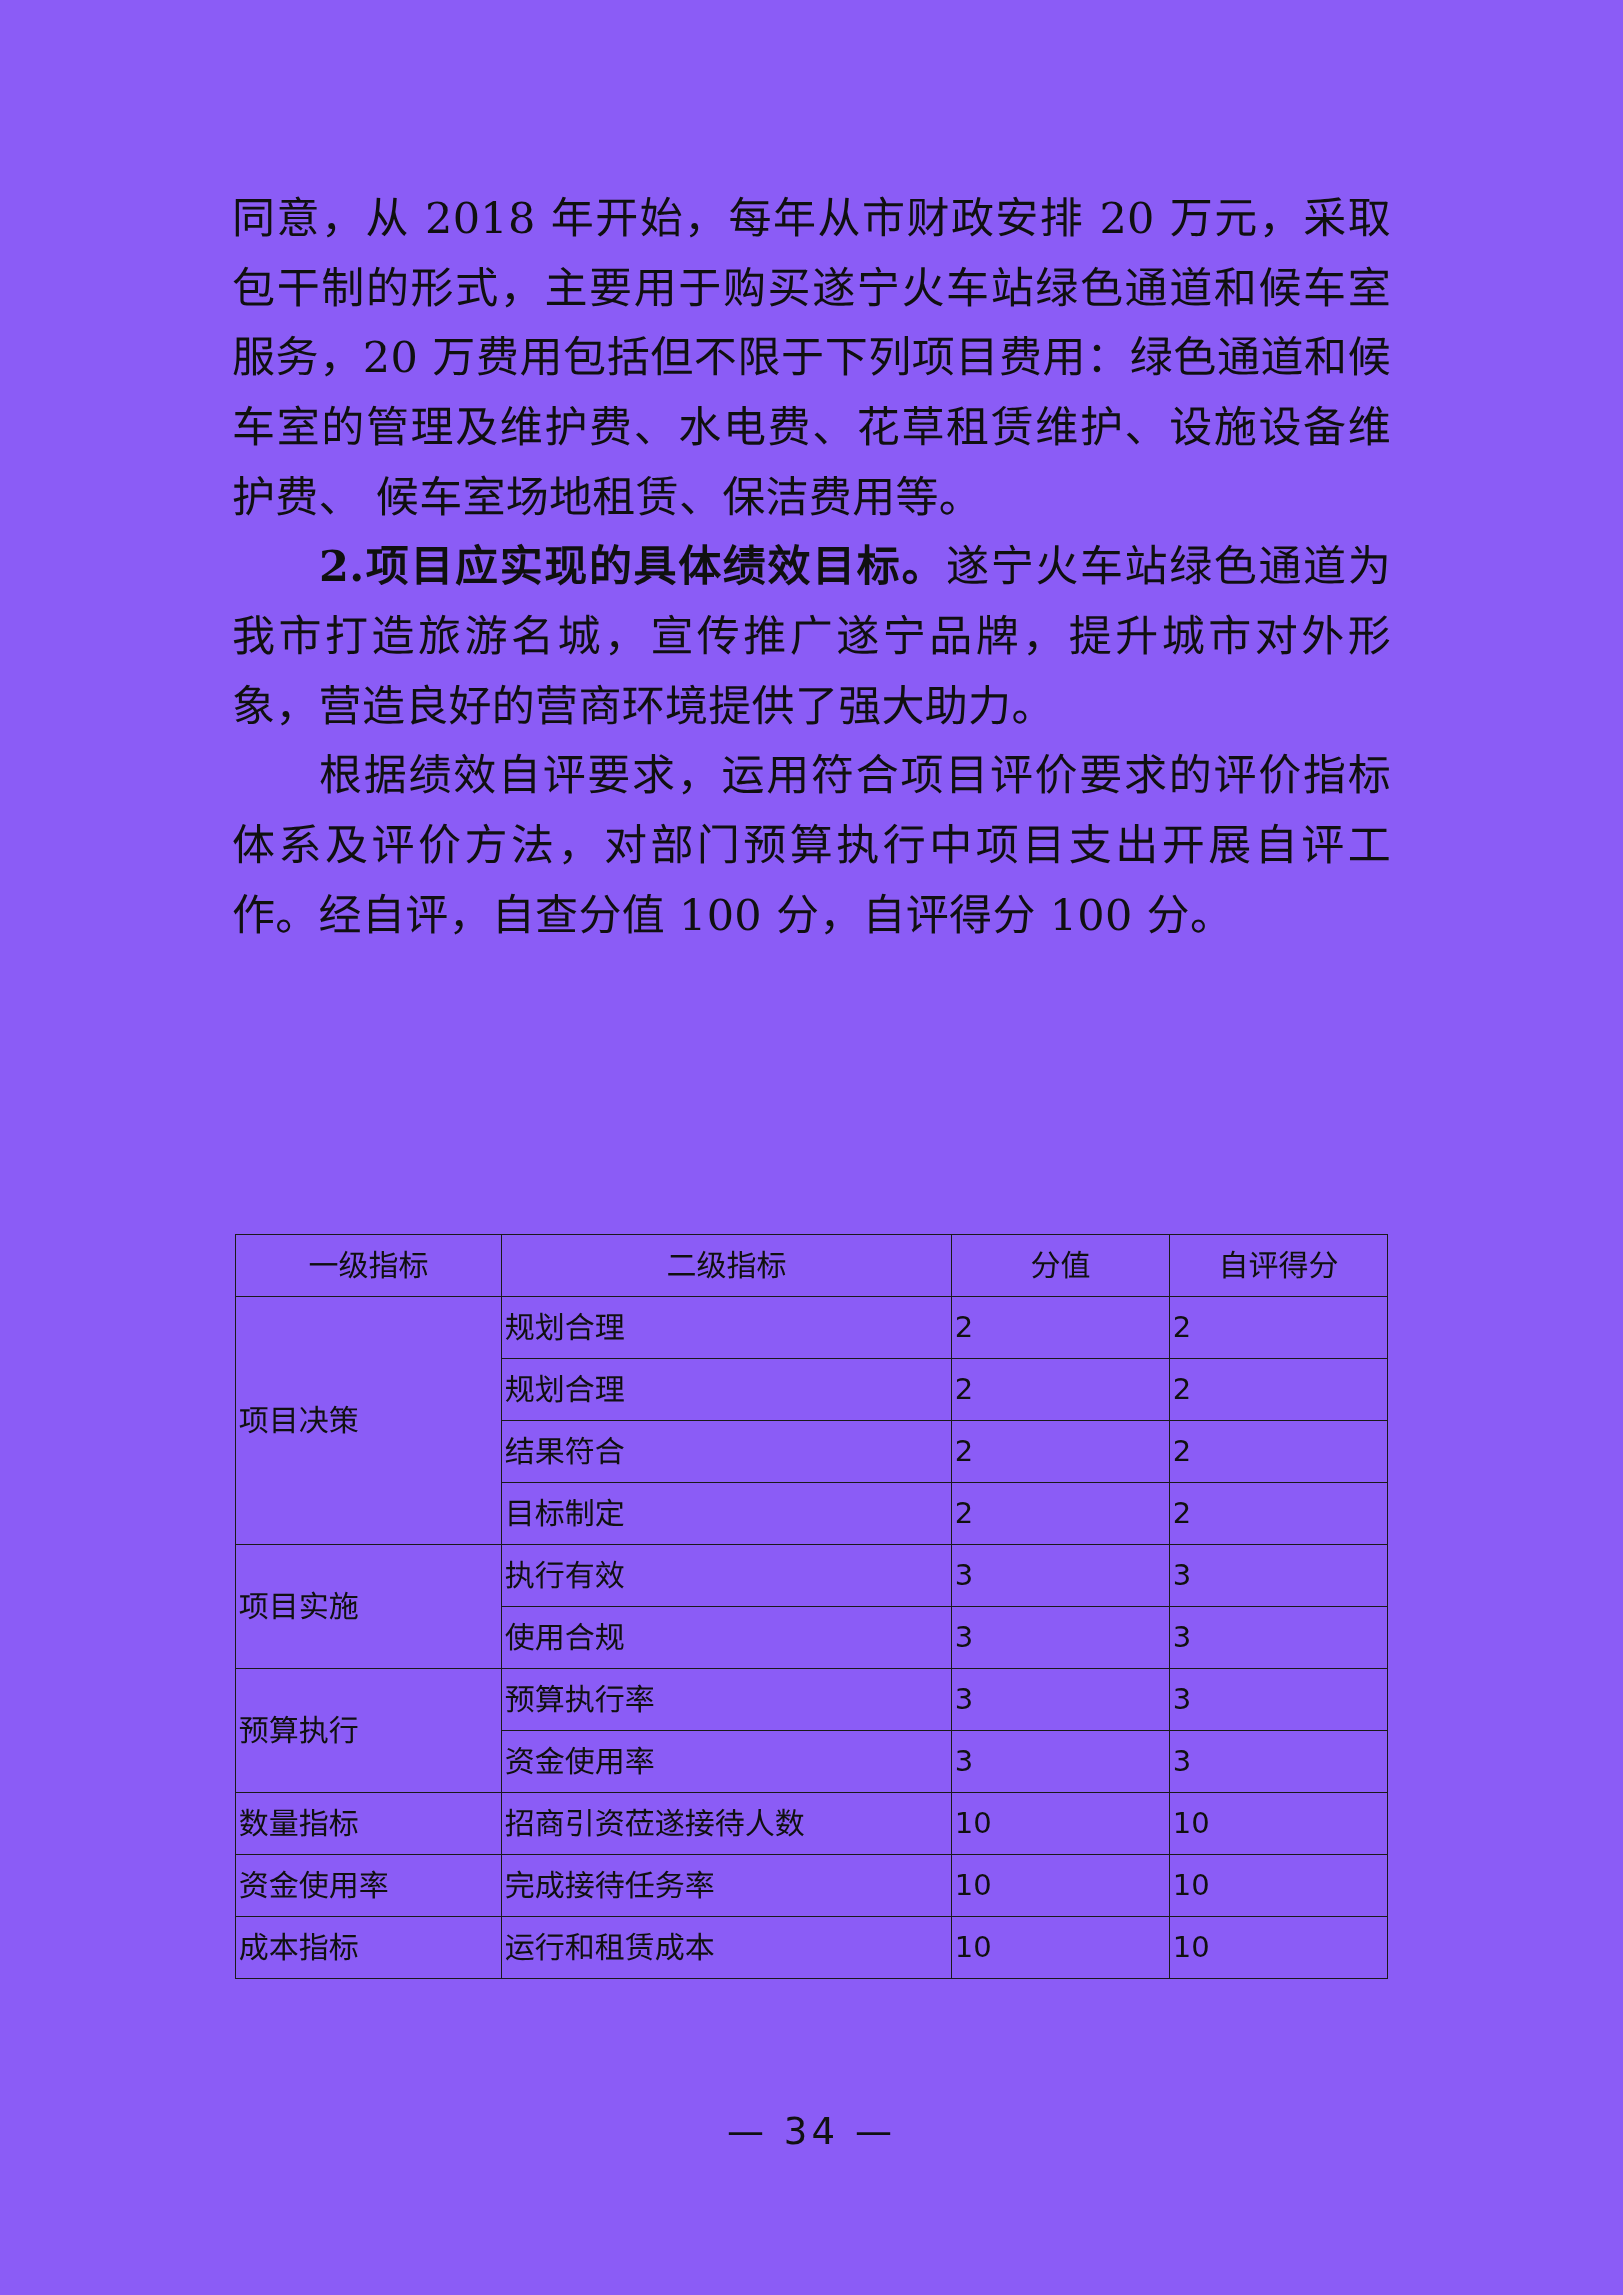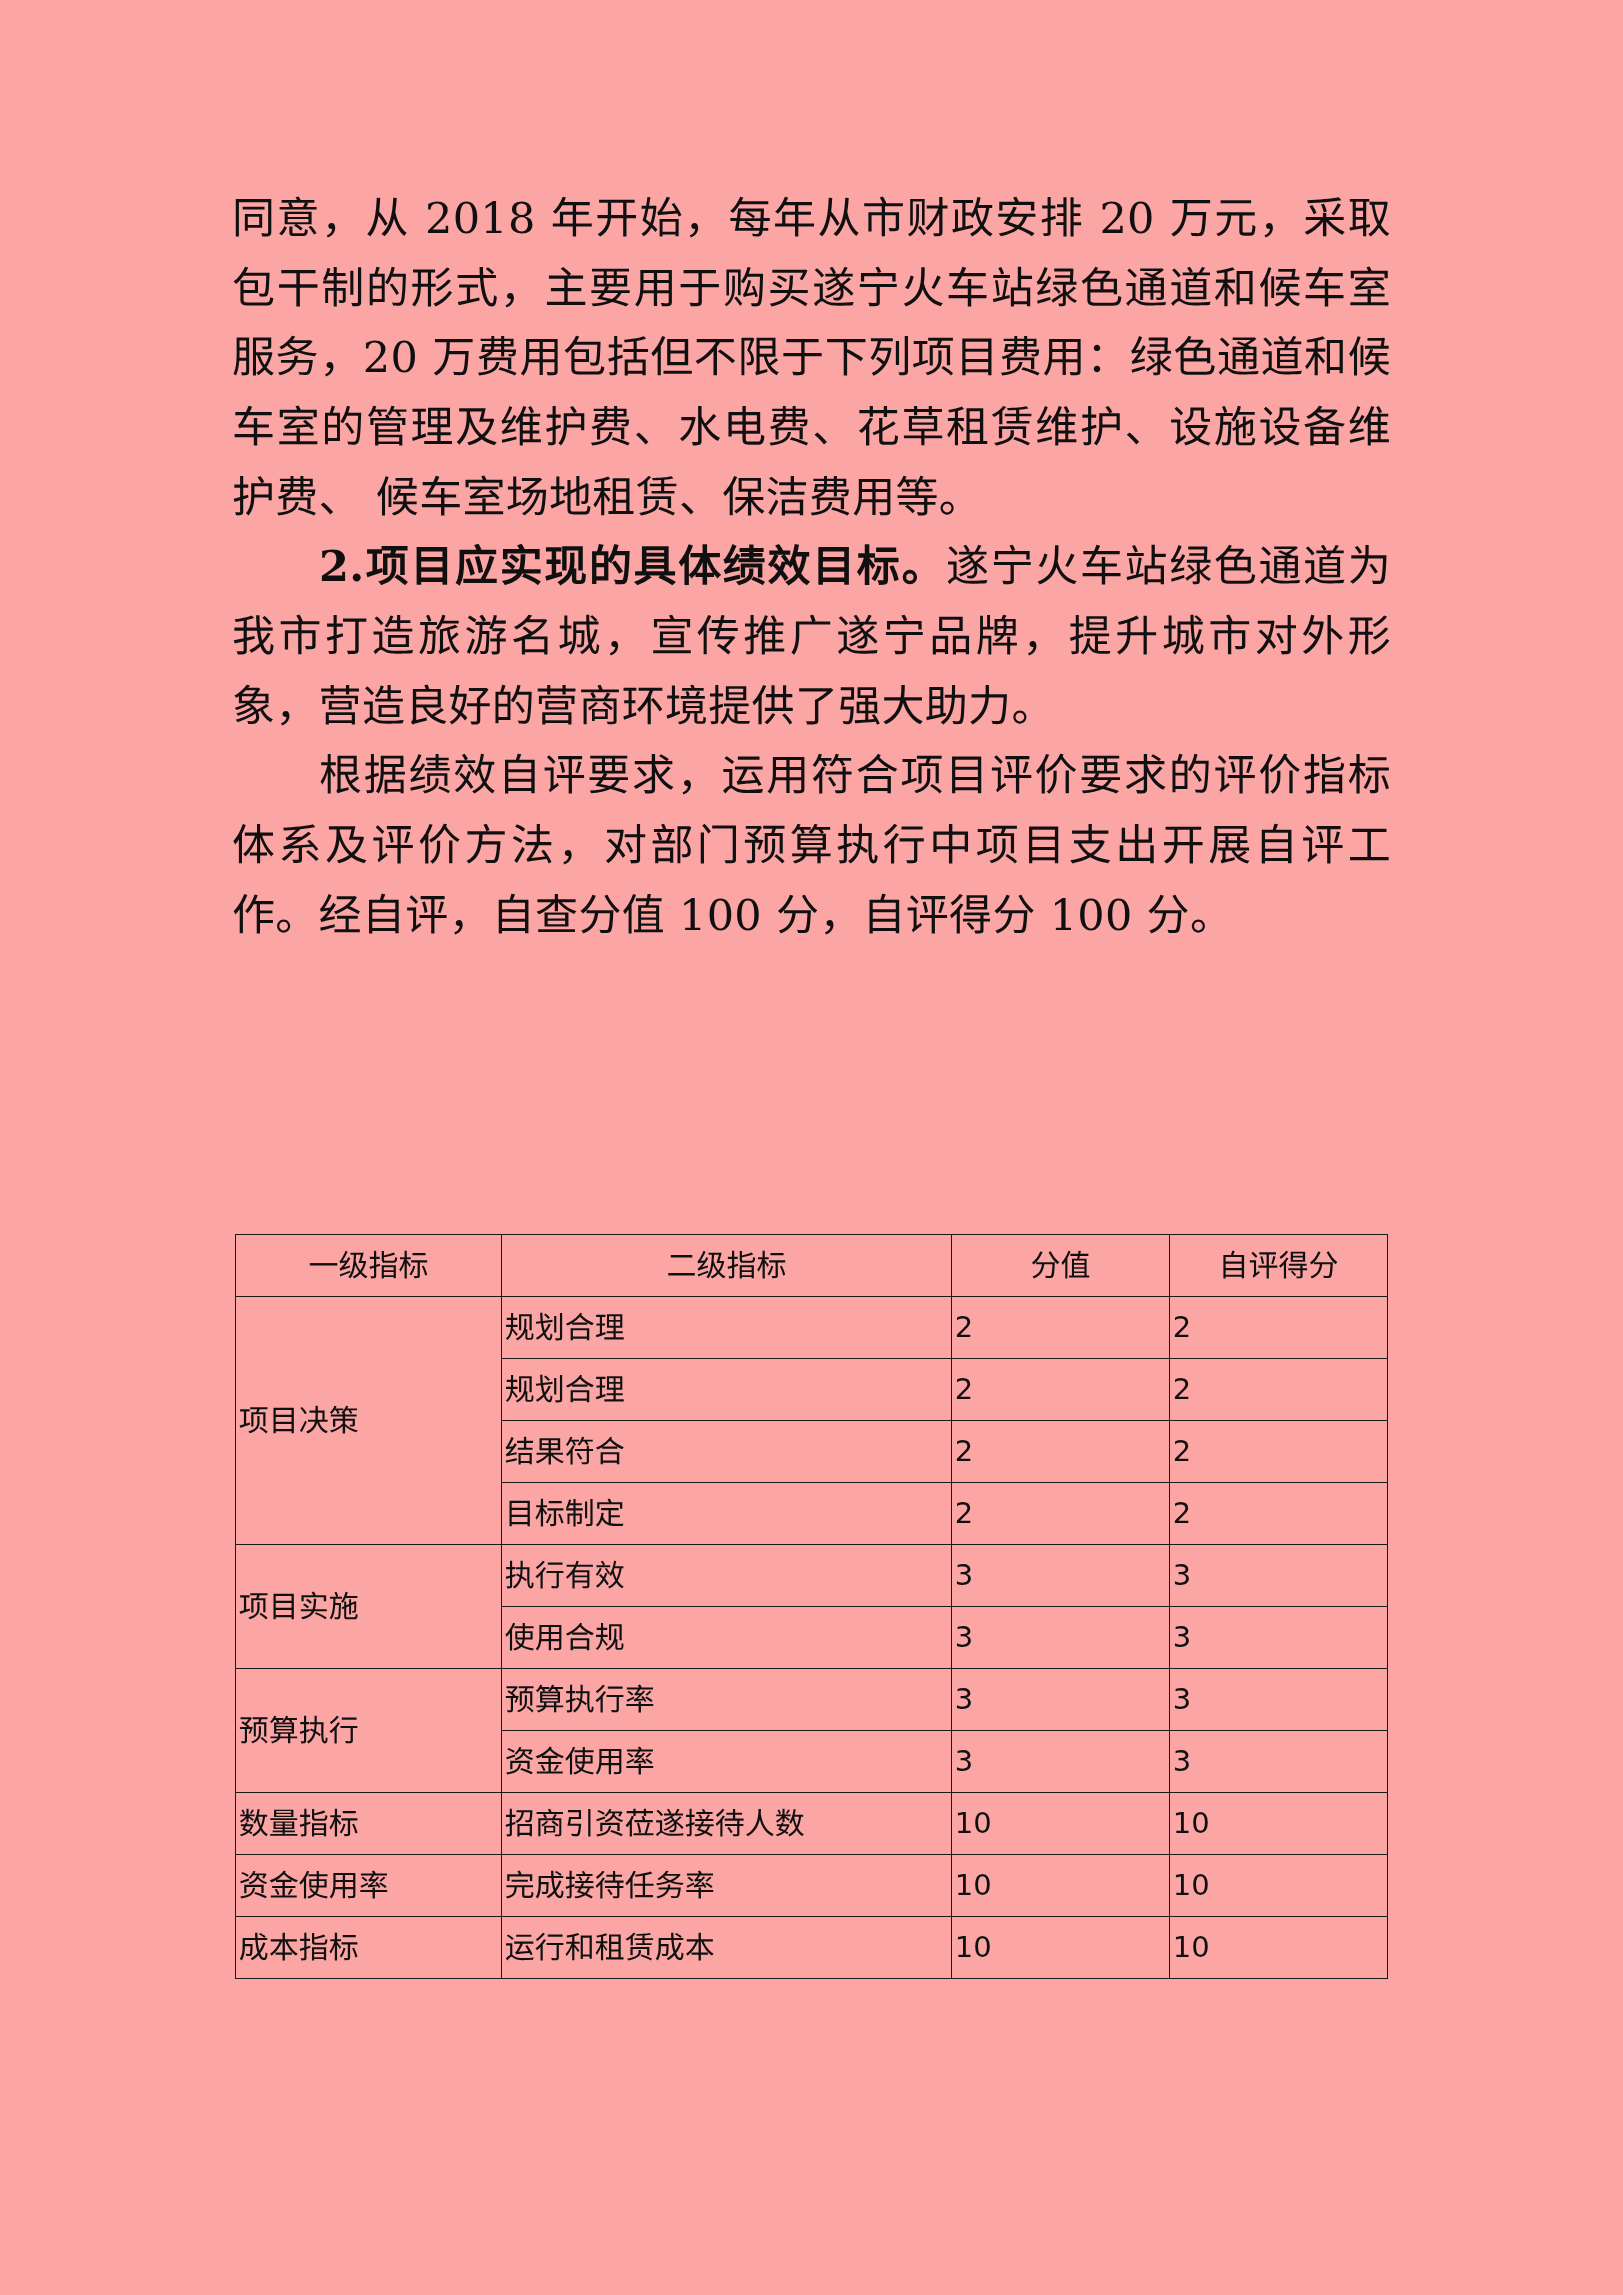--- a/index.html
+++ b/index.html
@@ -5,21 +5,21 @@
 <style>
   html, body {
     margin: 0;
     padding: 0;
     background: #ffffff;
   }
   .page {
     position: relative;
     width: 1623px;
     height: 2295px;
-    background: #fca5a5;
+    background: #8b5cf6;
     margin: 0 auto;
     box-sizing: border-box;
     font-family: "DejaVu Serif", "Liberation Serif", serif;
     color: #101010;
     overflow: hidden;
   }
   .content {
     position: absolute;
     left: 232px;
     top: 184px;
@@ -185,15 +185,16 @@
         <tr>
           <td>成本指标</td>
           <td>运行和租赁成本</td>
           <td class="numcell">10</td>
           <td class="numcell">10</td>
         </tr>
       </tbody>
     </table>
   </div>
 
+  <div class="page-number">— 34 —</div>
 
 </div>
 
 
 </body></html>

